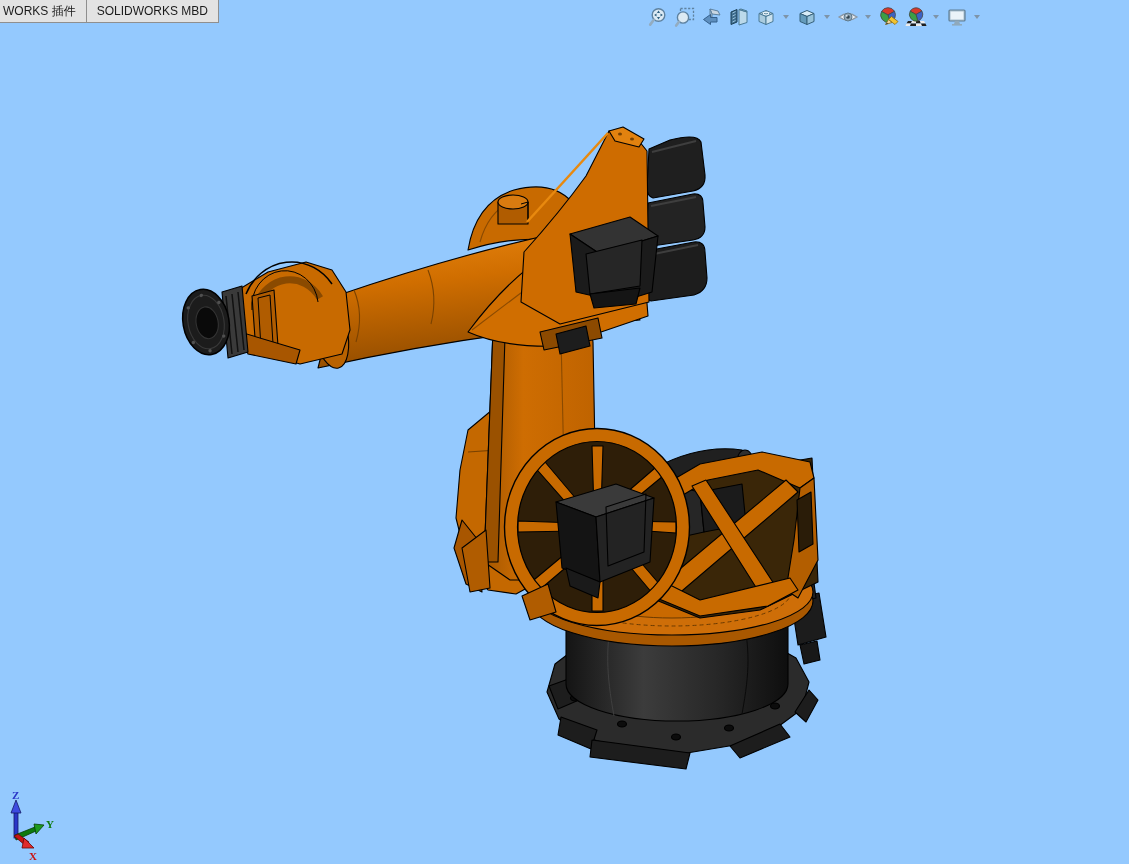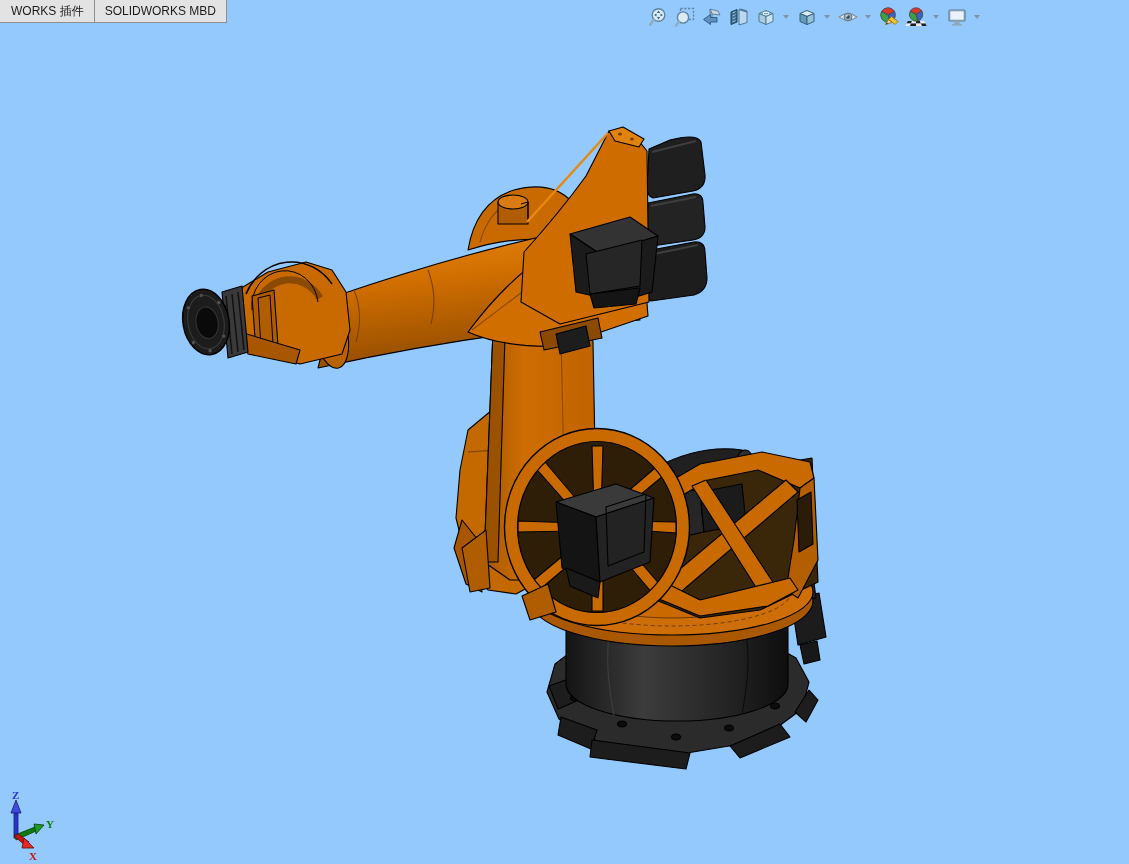--- a/index.html
+++ b/index.html
@@ -9,21 +9,21 @@
     font-family:"Liberation Sans", sans-serif;
     -webkit-font-smoothing:antialiased;
   }
   
   .tab-strip{position:absolute;top:0;left:0;display:flex;z-index:30;}
   .cm-tab{
     height:22px;line-height:22px;padding:0 10px;
     background:#E3E3E3;color:#1b1b1b;font-size:12px;white-space:nowrap;
     border:1px solid #8F8F8F;border-top:none;cursor:default;
   }
-  .cm-tab.first{border-left:none;padding-left:11px;}
+  .cm-tab.first{border-left:none;padding-left:3px;}
   .cm-tab + .cm-tab{margin-left:-1px;}
   
   .hud{position:absolute;top:5px;left:646px;display:flex;align-items:center;z-index:30;}
   .hud-btn{width:24px;height:24px;margin-right:3px;display:flex;align-items:center;justify-content:center;border-radius:3px;}
   .hud-btn svg{display:block;}
   .hud-caret{
     width:10px;height:24px;margin-right:4px;display:flex;align-items:center;justify-content:center;
   }
   .hud-caret::after{
     content:"";display:block;width:0;height:0;

